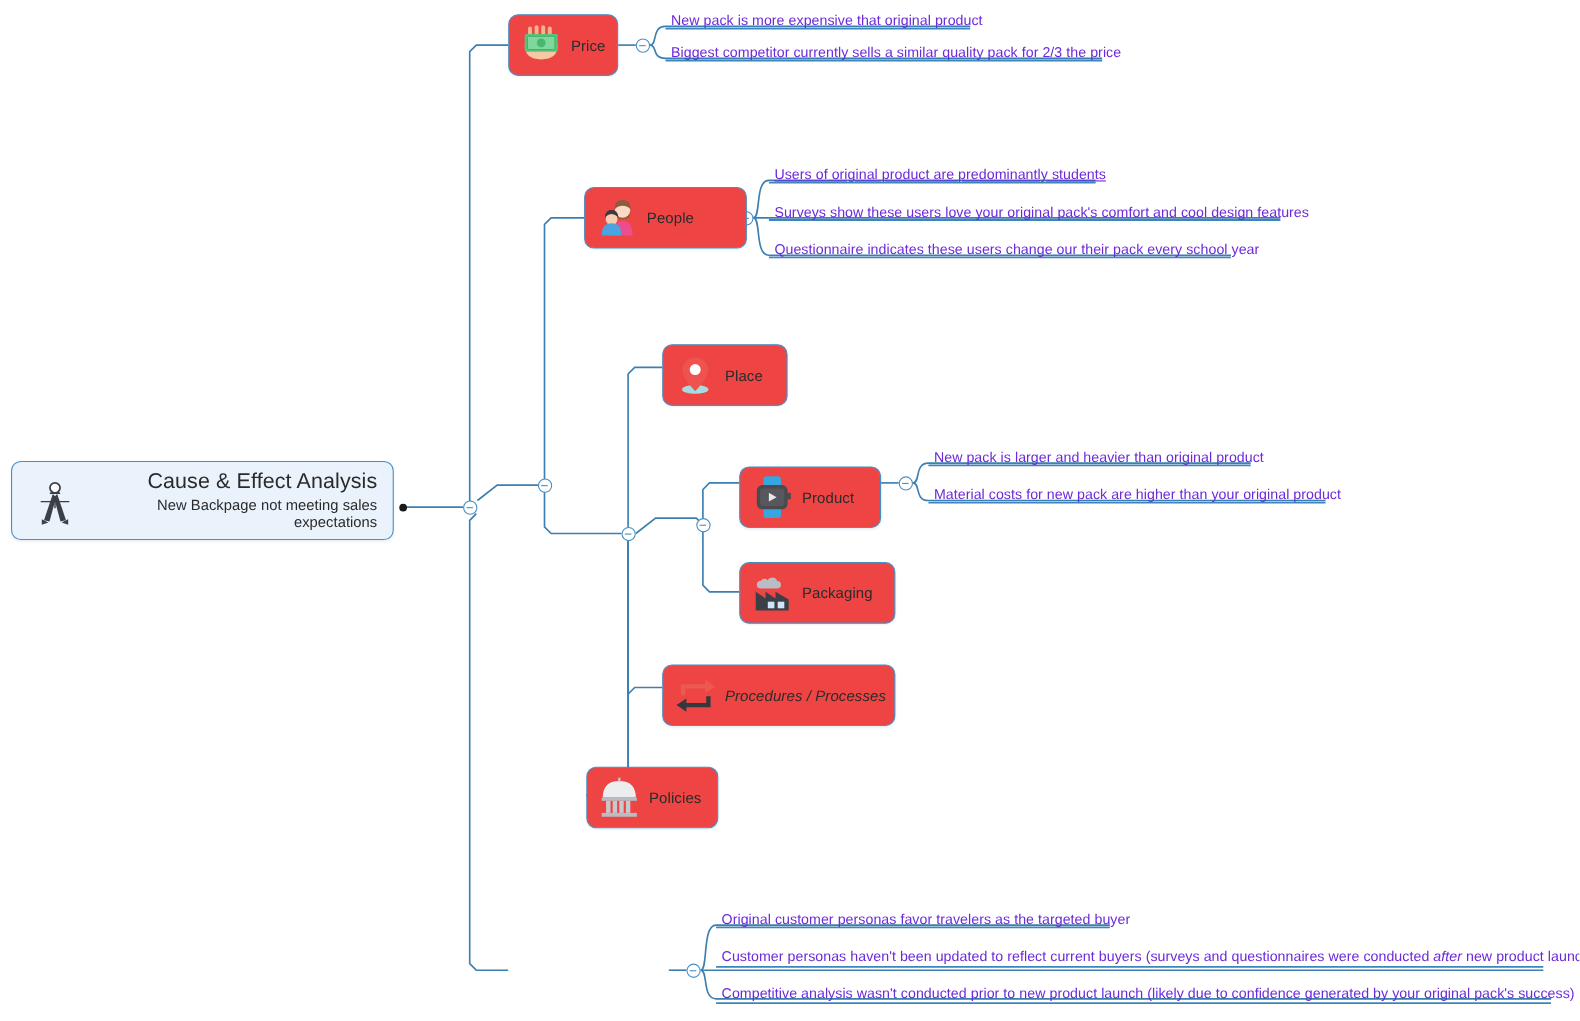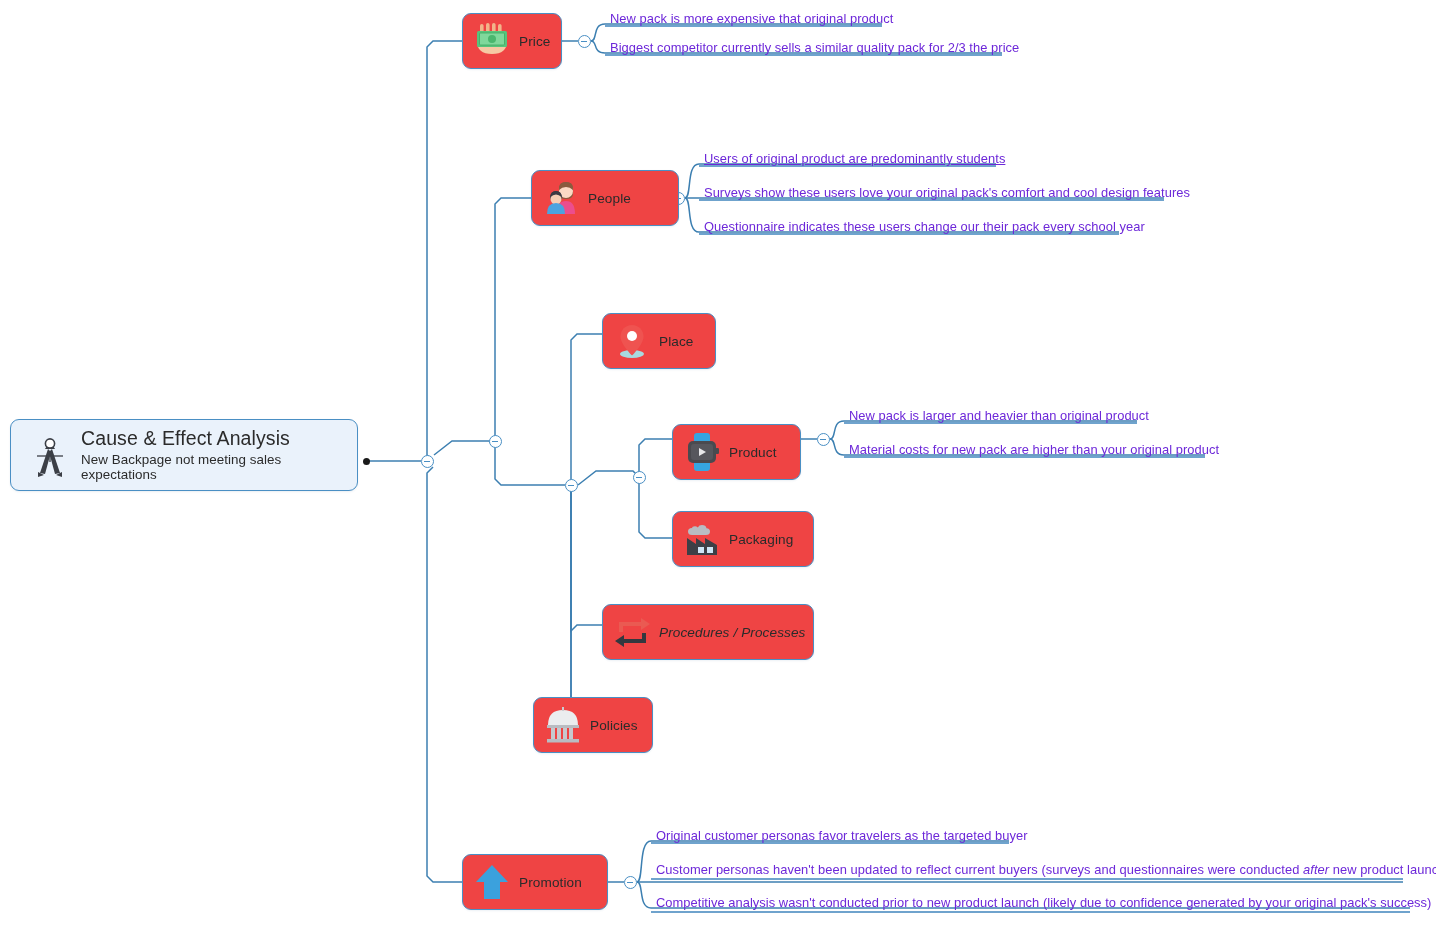--- a/index.html
+++ b/index.html
@@ -45,21 +45,21 @@
     width: 62px;
     height: 62px;
     flex: 0 0 62px;
     margin-left: 8px;
     display: flex;
     align-items: center;
     justify-content: center;
   }
   .root-text {
     flex: 1 1 auto;
-    text-align: left;
+    text-align: right;
     padding-right: 14px;
     line-height: 1.15;
   }
   .root-title {
     font-size: 19.5px;
     color: #2b2b2b;
     letter-spacing: 0.1px;
   }
   .root-sub {
     font-size: 13.4px;
@@ -336,27 +336,19 @@
           <rect x="16" y="25" width="4" height="11"></rect>
           <rect x="22" y="25" width="4" height="11"></rect>
           <rect x="28" y="25" width="4" height="11"></rect>
         </g>
         <rect x="6" y="36" width="32" height="3.5" fill="#b9bcc2"></rect>
       </svg>
     </div>
     <div class="lbl">Policies</div>
   </div>
 
-  <div class="node" style="left:462px;top:854px;width:146px;">
-    <div class="ico">
-      <svg width="44" height="44" viewBox="0 0 44 44" xmlns="http://www.w3.org/2000/svg">
-        <path d="M22 5 L38 22 L30 22 L30 39 L14 39 L14 22 L6 22 Z" fill="#3ba1dd"></path>
-      </svg>
-    </div>
-    <div class="lbl">Promotion</div>
-  </div>
   <div class="leaf" style="left:656px;top:830px;">Original customer personas favor travelers as the targeted buyer</div>
   <div class="leaf" style="left:656px;top:864px;">
     <span>Customer personas haven't been updated to reflect current buyers (surveys and questionnaires were conducted <i>after</i> new product launch)</span>
   </div>
   <div class="leaf" style="left:656px;top:897px;">Competitive analysis wasn't conducted prior to new product launch (likely due to confidence generated by your original pack's success)</div>
 
 </div>
 
 </body></html>

